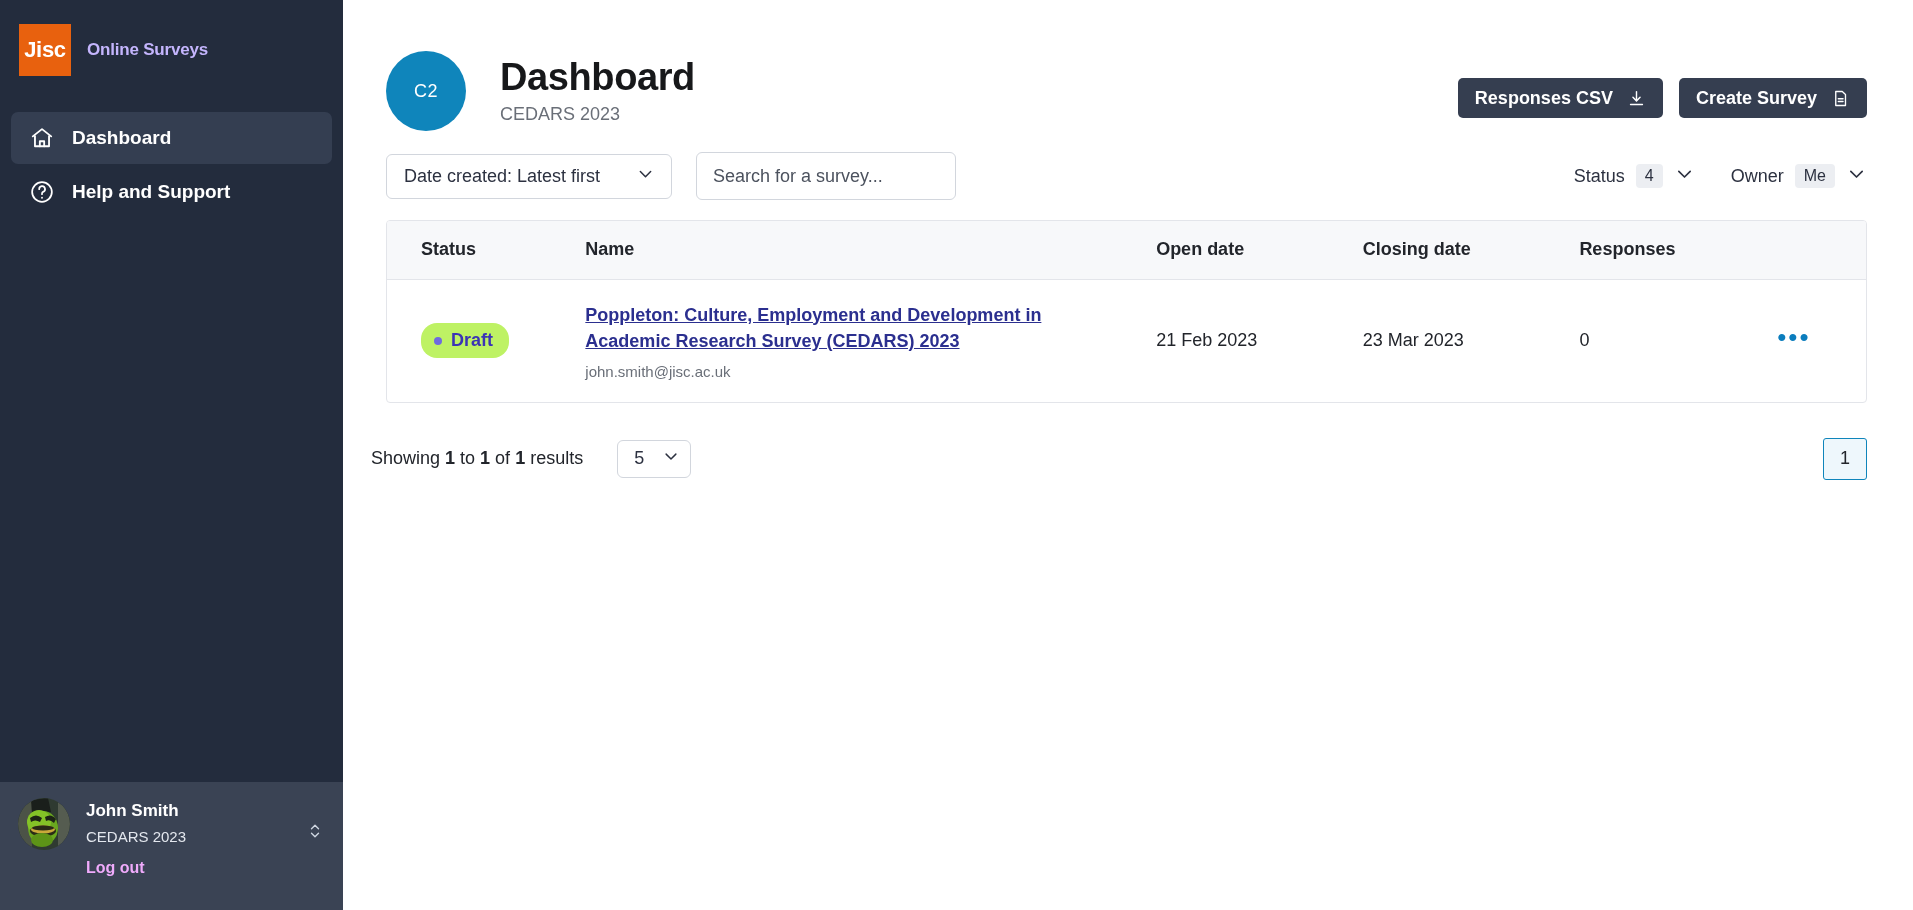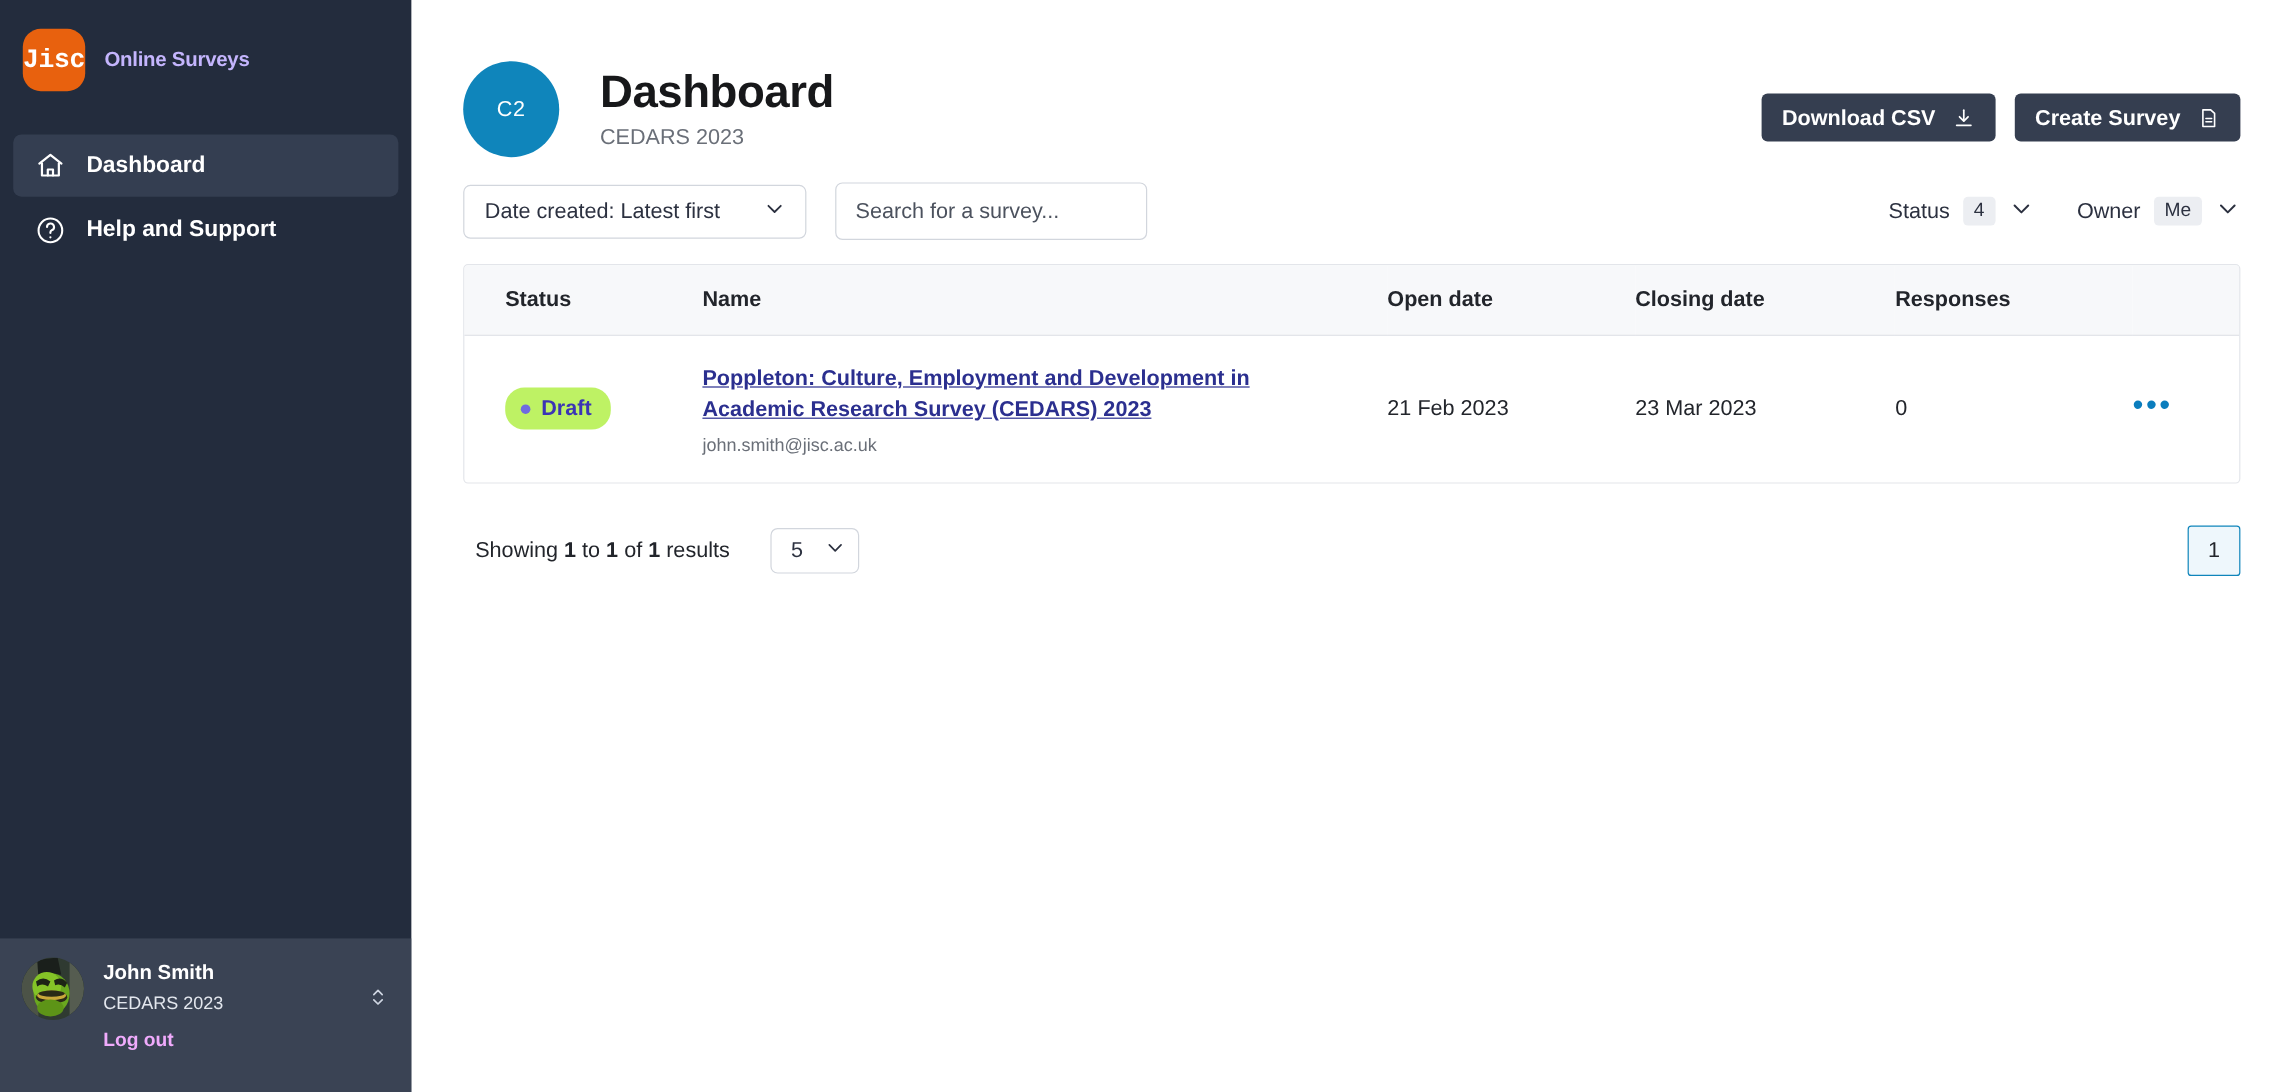--- a/index.html
+++ b/index.html
@@ -37,22 +37,21 @@
     width: 52px;
     height: 52px;
     background: #e8610e;
     display: flex;
     align-items: center;
     justify-content: center;
     color: #ffffff;
     font-weight: bold;
     font-size: 22px;
     letter-spacing: -0.3px;
-    font-family: Liberation Mono, monospace;
-    border-radius: 15px;
+    font-family: Liberation Sans, sans-serif;
   }
   .brand-title {
     color: #c4b5fd;
     font-size: 17px;
     font-weight: bold;
     letter-spacing: -0.2px;
   }
   .nav {
     margin-top: 32px;
     padding: 0 11px;
@@ -324,21 +323,21 @@
     line-height: 0.6;
     cursor: pointer;
     user-select: none;
     display: inline-block;
   }
 
   
   .pager {
     display: flex;
     align-items: center;
-    padding: 0 46px 0 53px;
+    padding: 0 46px 0 28px;
     margin-top: 34px;
     height: 44px;
   }
   .pager-text { font-size: 18px; color: #22252b; }
   .pager-text b { font-weight: bold; }
   .page-size {
     margin-left: 34px;
     height: 38px;
     min-width: 74px;
     border: 1px solid #d2d6dd;
@@ -450,21 +449,21 @@
   <main class="main">
 
     <div class="page-header">
       <div class="page-avatar">C2</div>
       <div class="page-titles">
         <div class="page-title">Dashboard</div>
         <div class="page-subtitle">CEDARS 2023</div>
       </div>
       <div class="header-actions">
         <button class="btn-dark">
-          <span>Download CSV</span>
+          <span>Responses CSV</span>
           <span>
             <svg viewBox="0 0 24 24" width="19" height="19" fill="none" stroke="#ffffff" stroke-width="1.8" stroke-linecap="round" stroke-linejoin="round">
               <path d="M12 3.5v11"></path>
               <path d="M7.5 10.5 12 15l4.5-4.5"></path>
               <path d="M4.5 19.5h15"></path>
             </svg>
           </span>
         </button>
         <button class="btn-dark">
           <span>Create Survey</span>

